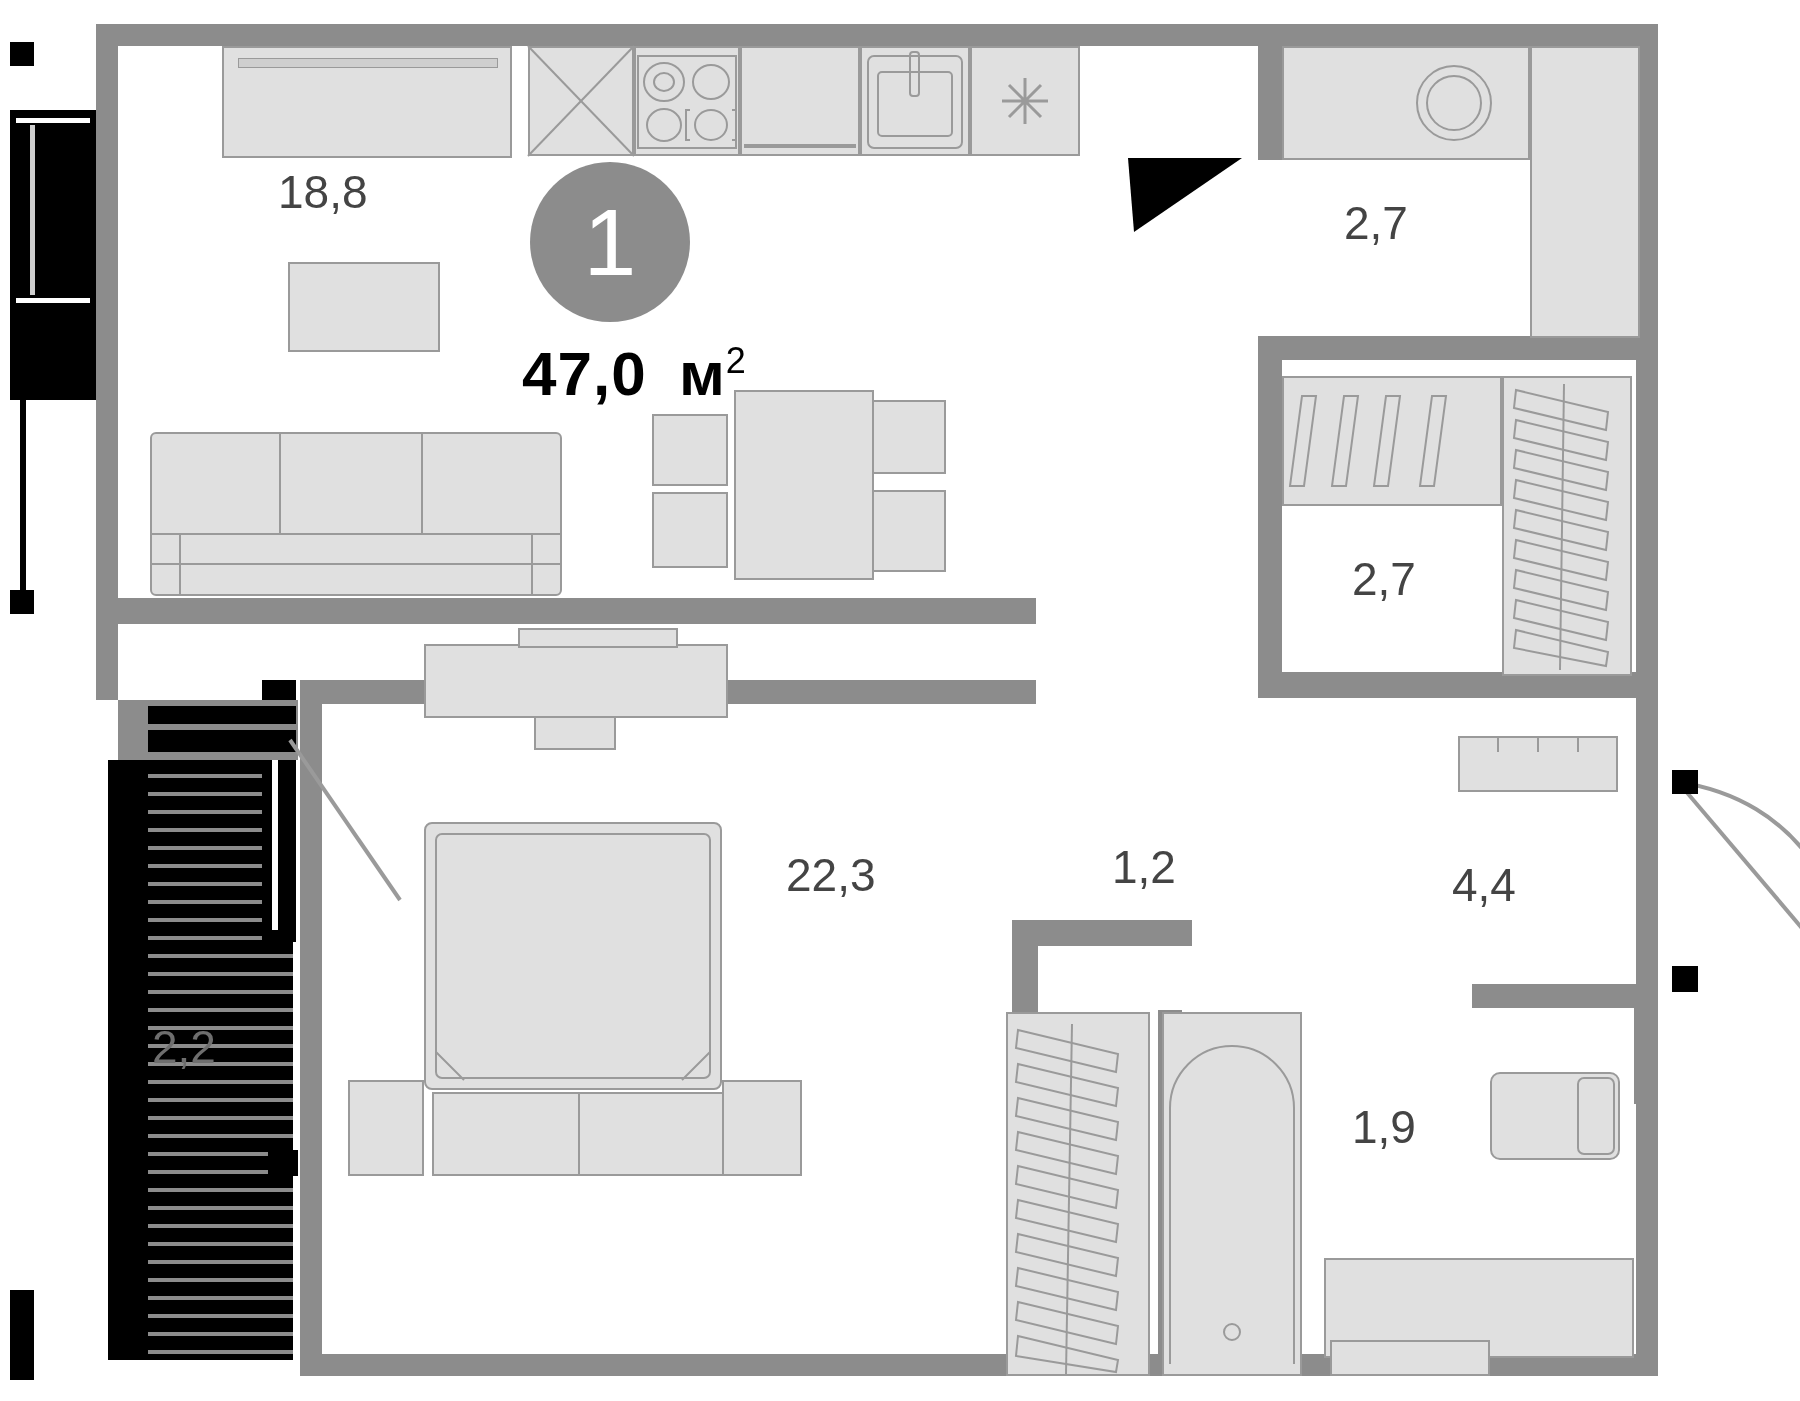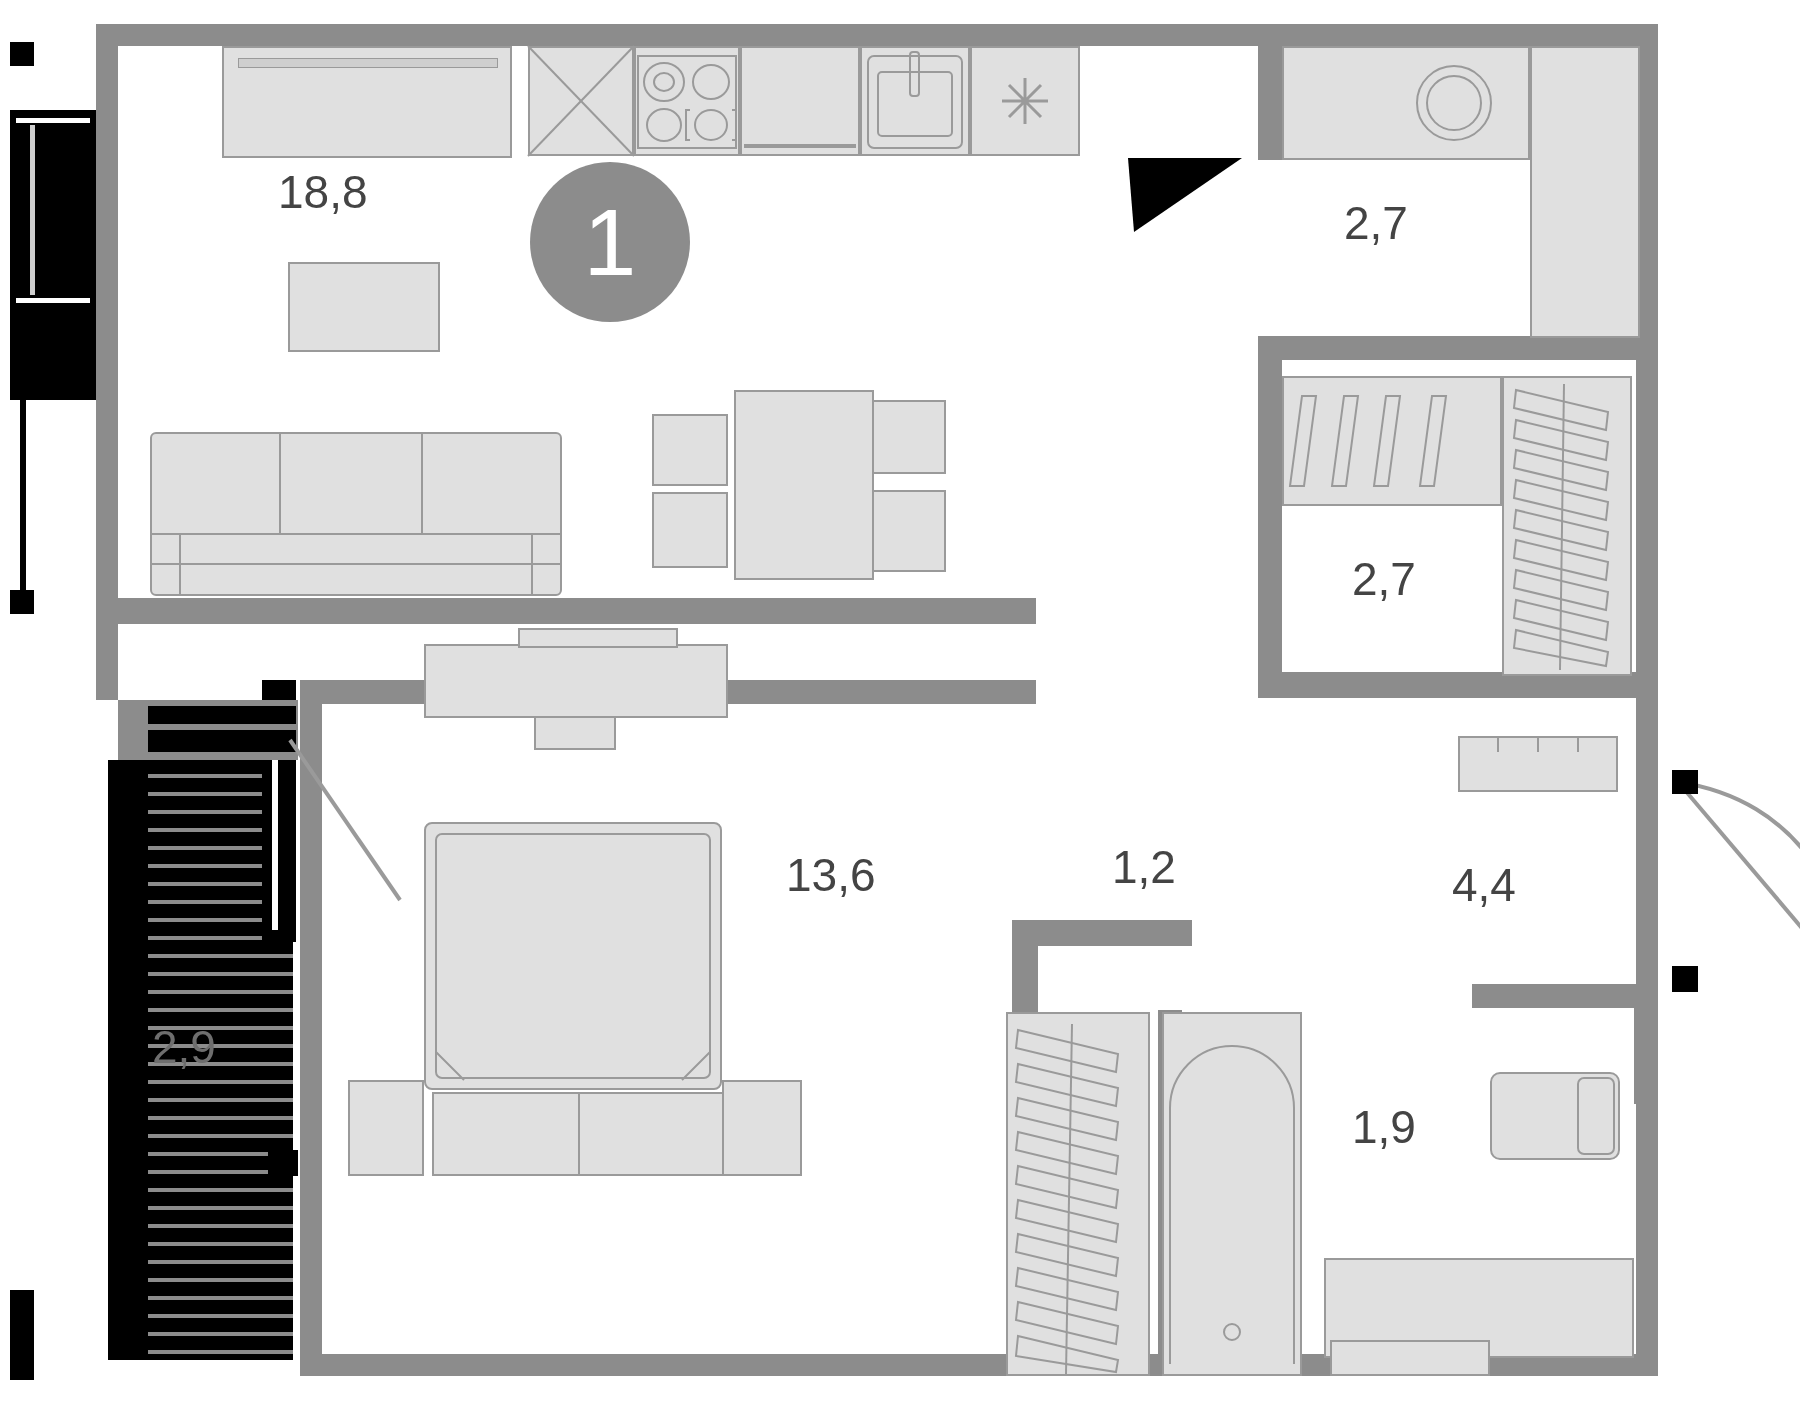--- a/index.html
+++ b/index.html
@@ -175,38 +175,42 @@
 
   <div class="furn" style="left:734px;top:390px;width:140px;height:190px;"></div>
   <div class="furn" style="left:652px;top:414px;width:76px;height:72px;"></div>
   <div class="furn" style="left:652px;top:492px;width:76px;height:76px;"></div>
   <div class="furn" style="left:872px;top:400px;width:74px;height:74px;"></div>
   <div class="furn" style="left:872px;top:490px;width:74px;height:82px;"></div>
 
   <div class="lbl" style="left:278px;top:165px;">18,8</div>
 
   <div class="badge" style="left:530px;top:162px;">1</div>
+  <div class="area-main" style="left:522px;top:338px;">
+    <span>47,0</span>
+    <span style="margin-left:14px;">м</span><sup>2</sup>
+  </div>
 
   <div class="furn" style="left:424px;top:644px;width:304px;height:74px;"></div>
   <div class="furn" style="left:518px;top:628px;width:160px;height:20px;"></div>
   <div class="furn" style="left:534px;top:716px;width:82px;height:34px;"></div>
 
   <div class="furn" style="left:424px;top:822px;width:298px;height:268px;border-radius:8px;"></div>
   <svg style="left:424px;top:822px;width:298px;height:268px;">
     <g stroke="#9a9a9a" stroke-width="2" fill="none">
       <rect x="12" y="12" width="274" height="244" rx="6"></rect>
       <path d="M12 230 L40 258 M286 230 L258 258"></path>
     </g>
   </svg>
   <div class="furn" style="left:432px;top:1092px;width:148px;height:84px;"></div>
   <div class="furn" style="left:578px;top:1092px;width:146px;height:84px;"></div>
   <div class="furn" style="left:348px;top:1080px;width:76px;height:96px;"></div>
   <div class="furn" style="left:722px;top:1080px;width:80px;height:96px;"></div>
 
-  <div class="lbl" style="left:786px;top:848px;">13,6</div>
+  <div class="lbl" style="left:786px;top:848px;">22,3</div>
 
   <div class="wall" style="left:1012px;top:920px;width:26px;height:456px;"></div>
   <div class="wall" style="left:1012px;top:920px;width:180px;height:26px;"></div>
   <div class="wall" style="left:1158px;top:1010px;width:24px;height:366px;"></div>
 
   <div class="lbl" style="left:1112px;top:840px;">1,2</div>
 
   <div class="wall" style="left:1472px;top:984px;width:186px;height:24px;"></div>
   <div class="wall" style="left:1634px;top:984px;width:24px;height:120px;"></div>
   <div class="furn" style="left:1458px;top:736px;width:160px;height:56px;"></div>
@@ -253,17 +257,17 @@
   <div class="furn" style="left:1490px;top:1072px;width:130px;height:88px;border-radius:10px;"></div>
   <svg style="left:1490px;top:1072px;width:130px;height:88px;">
     <rect x="88" y="6" width="36" height="76" rx="6" fill="none" stroke="#9a9a9a" stroke-width="2"></rect>
   </svg>
 
   <div class="furn" style="left:1324px;top:1258px;width:310px;height:100px;"></div>
   <div class="furn" style="left:1330px;top:1340px;width:160px;height:36px;"></div>
 
   <div class="lbl" style="left:1352px;top:1100px;">1,9</div>
 
-  <div class="lbl lbl-balcony" style="left:152px;top:1020px;">2,9</div>
+  <div class="lbl lbl-balcony" style="left:152px;top:1020px;">2,2</div>
 
   <div class="wall" style="left:1012px;top:920px;width:26px;height:70px;"></div>
 
 </div>
 
 </body></html>

